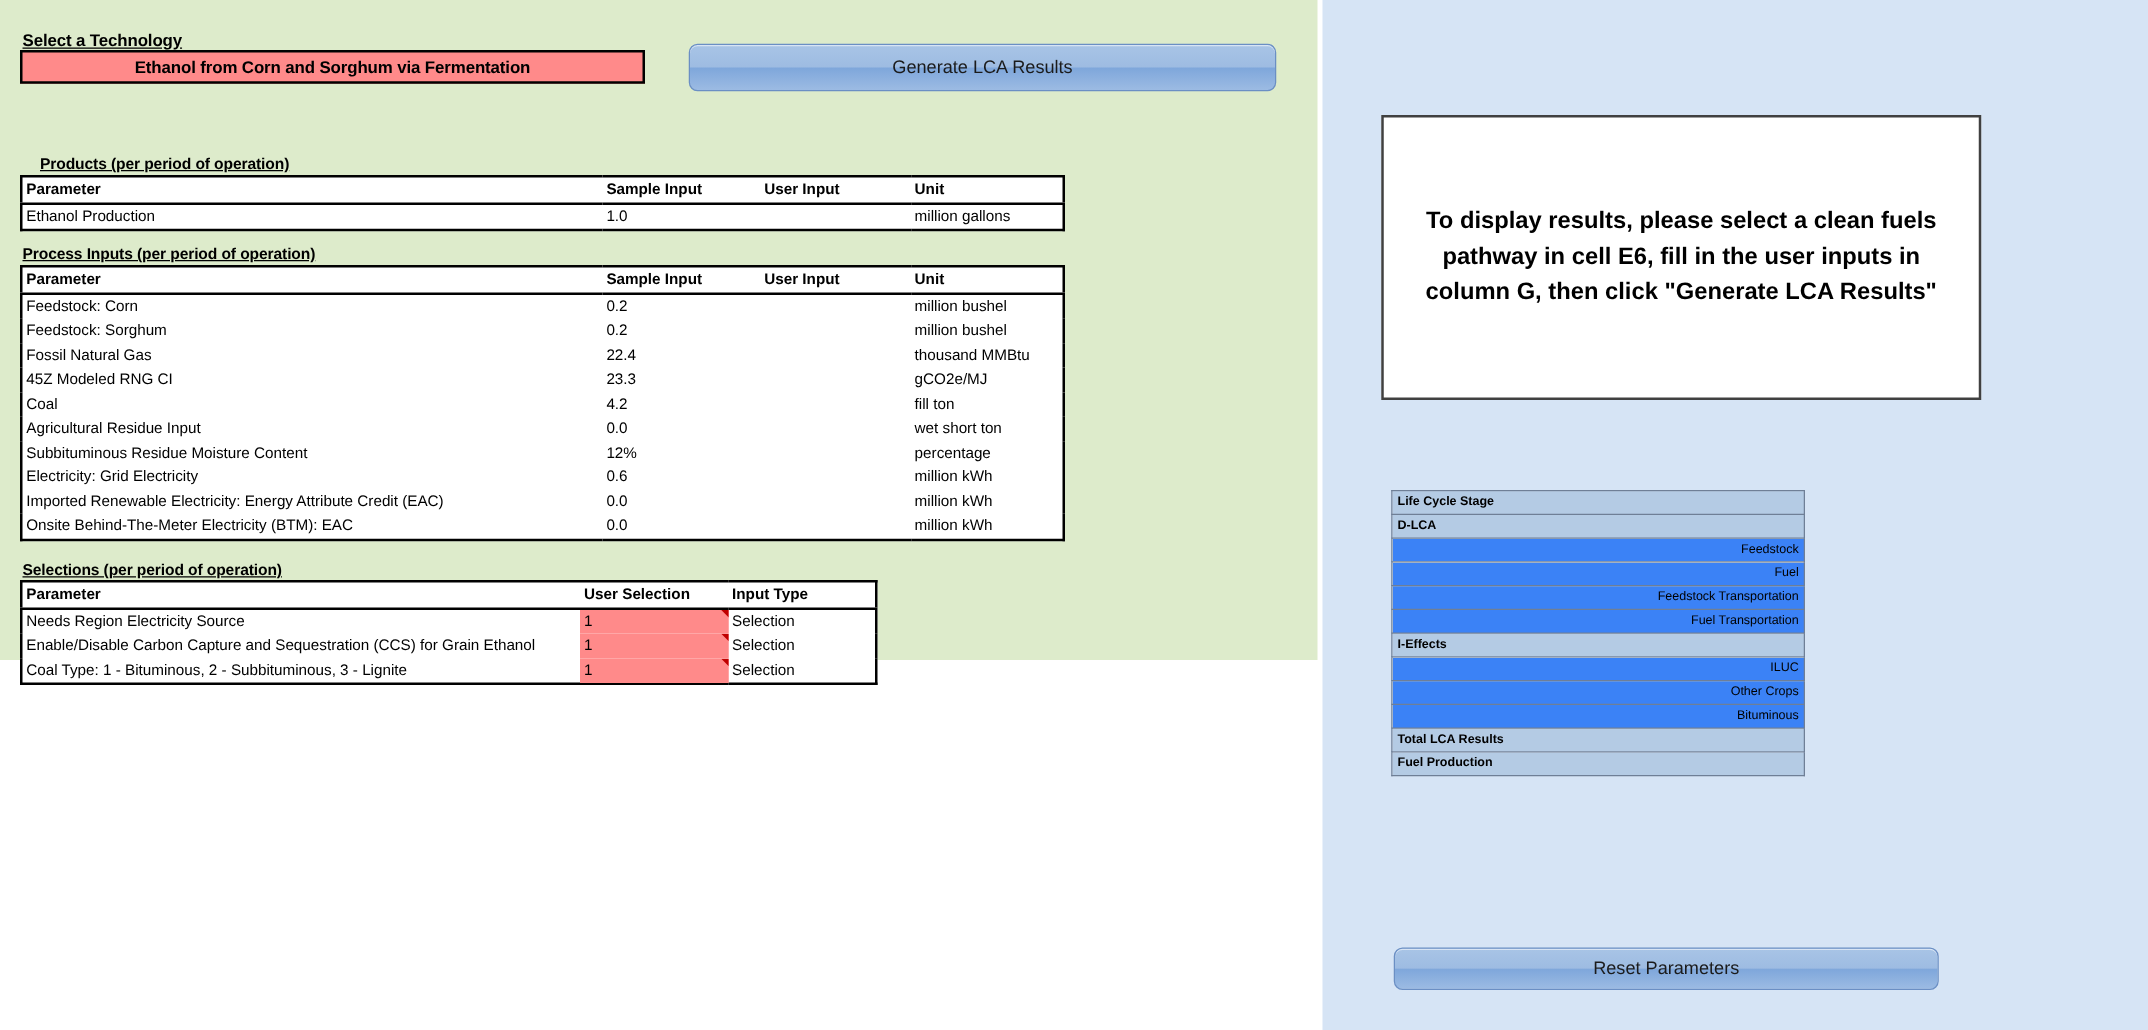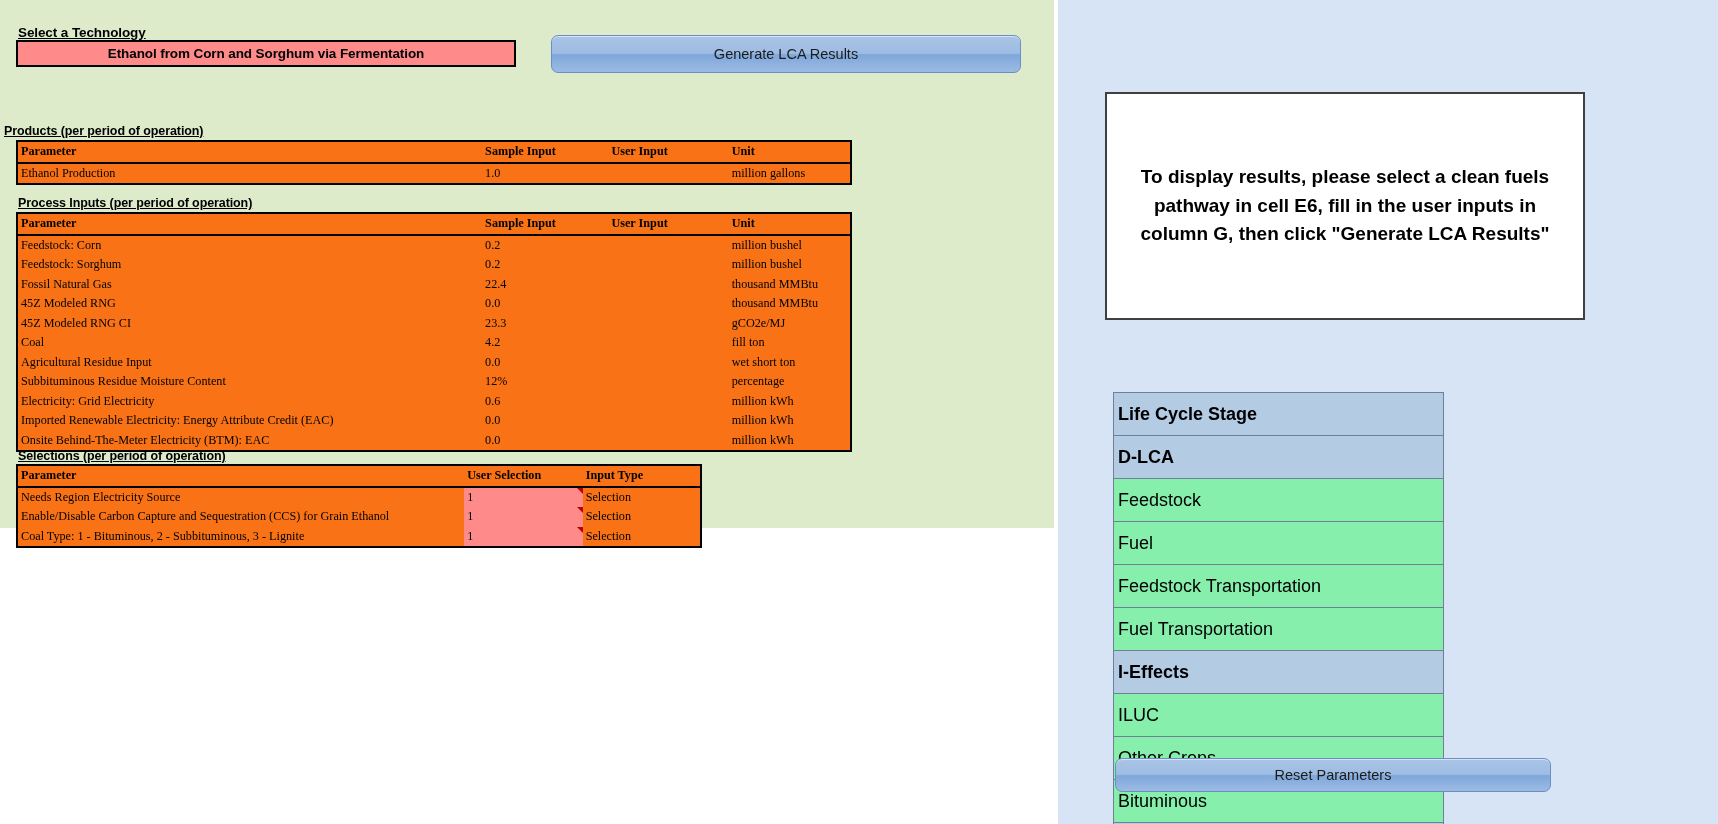--- a/index.html
+++ b/index.html
@@ -95,23 +95,22 @@
     font-size: 12.5px;
     font-weight: bold;
     text-decoration: underline;
     color: #000;
     letter-spacing: -0.1px;
     white-space: nowrap;
   }
   table.xl {
     position: absolute;
     border-collapse: collapse;
-    background: #f97316;
+    background: #ffffff;
     table-layout: fixed;
-    font-family: Liberation Serif, serif;
   }
   table.xl td, table.xl th {
     font-size: 12.2px;
     color: #000;
     padding: 0 3px;
     height: 19.5px;
     line-height: 19.5px;
     border: none;
     white-space: nowrap;
     overflow: hidden;
@@ -137,21 +136,21 @@
   }
   .cell-redselect .cmt-flag {
     position: absolute;
     top: 0; right: 0;
     width: 0; height: 0;
     border-top: 6px solid #C00000;
     border-left: 6px solid transparent;
   }
 
   
-  #products-title { left: 4px; top: 124px; }
+  #products-title { left: 32px; top: 124px; }
   #products-table { left: 16px; top: 140px; width: 836px; }
   
   #process-title { left: 18px; top: 196px; }
   #process-table { left: 16px; top: 212px; width: 836px; }
   
   #selections-title { left: 18px; top: 449px; }
   #selections-table { left: 16px; top: 464px; width: 686px; }
 
   
   #message-box {
@@ -176,42 +175,42 @@
   
   table.lcs {
     position: absolute;
     left: 1113px; top: 392px;
     width: 330px;
     border-collapse: collapse;
     table-layout: fixed;
     border: 1px solid #555;
   }
   table.lcs td {
-    font-size: 18px;
+    font-size: 10px;
     height: 18px;
     line-height: 18px;
-    padding: 12px 4px;
+    padding: 0 4px;
     color: #000;
     border: 1px solid #6F7F96;
     white-space: nowrap;
     overflow: hidden;
   }
   td.lcs-header {
     background: #B4CBE4;
     font-weight: bold;
     text-align: left;
   }
   td.lcs-group {
     background: #B4CBE4;
     font-weight: bold;
     text-align: left;
   }
   td.lcs-item {
-    background: #86efac;
-    text-align: left;
+    background: #3b82f6;
+    text-align: right;
     border-left: 1px solid #6F7F96;
     border-right: 1px solid #6F7F96;
     border-top: none;
     border-bottom: none;
     margin-top: 24px;
   }
   td.lcs-item.first { border-top: 1px solid #6F7F96; }
   td.lcs-item.last { border-bottom: 1px solid #6F7F96; }
 </style>
 </head>
@@ -282,26 +281,20 @@
             <td class="num"></td>
             <td class="right">million bushel</td>
           </tr>
           <tr>
             <td>Fossil Natural Gas</td>
             <td class="num">22.4</td>
             <td class="num"></td>
             <td class="right">thousand MMBtu</td>
           </tr>
           <tr>
-            <td>45Z Modeled RNG</td>
-            <td class="num">0.0</td>
-            <td class="num"></td>
-            <td class="right">thousand MMBtu</td>
-          </tr>
-          <tr>
             <td>45Z Modeled RNG CI</td>
             <td class="num">23.3</td>
             <td class="num"></td>
             <td class="right">gCO2e/MJ</td>
           </tr>
           <tr>
             <td>Coal</td>
             <td class="num">4.2</td>
             <td class="num"></td>
             <td class="right">fill ton</td>

